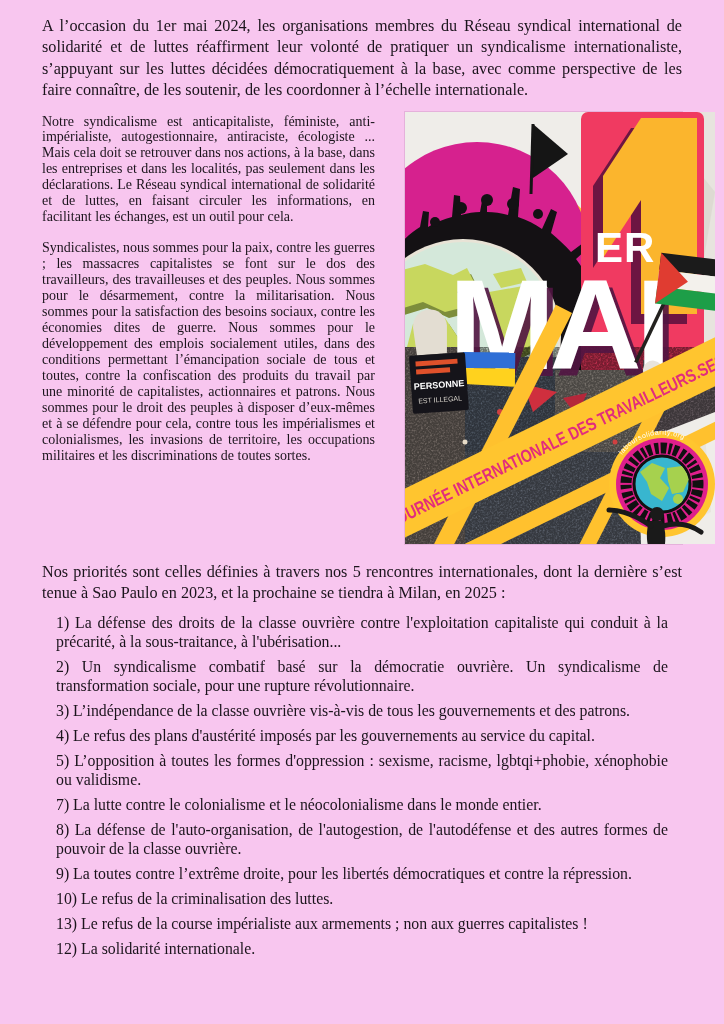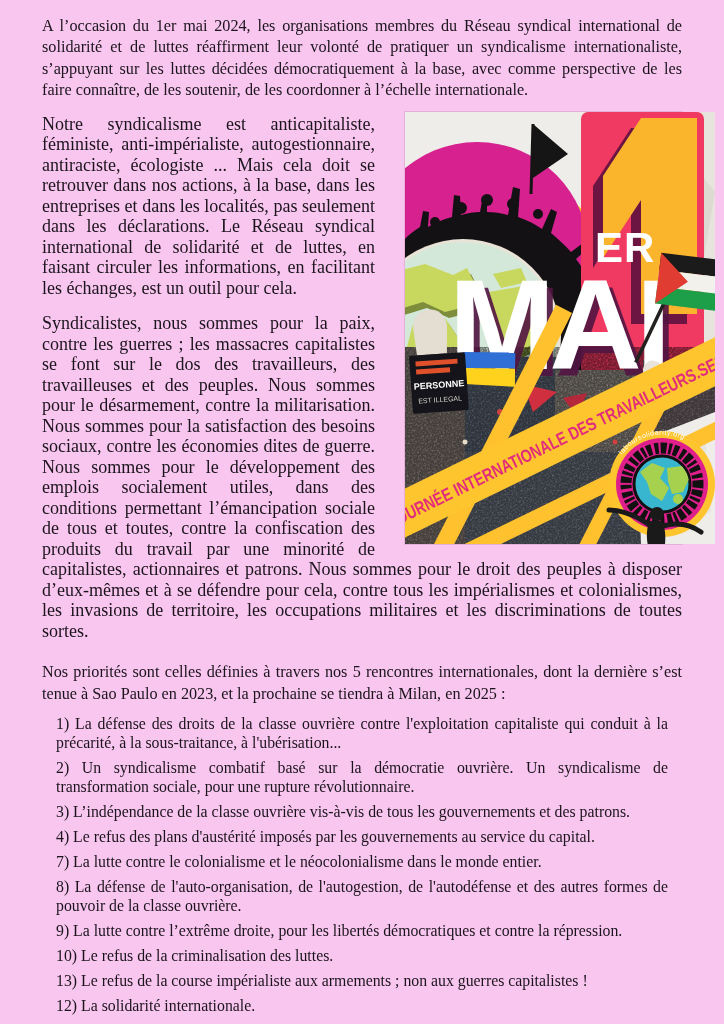--- a/index.html
+++ b/index.html
@@ -8,21 +8,21 @@
     background:#f8c6ef;
     font-family:"Liberation Serif", serif;
     color:#1b141c;
   }
   .page{padding:16px 42px 0 42px}
   .page p{margin:0 0 12px;text-align:justify;font-size:16.2px;line-height:1.32}
   .poster{
     float:right;width:277px;height:432px;margin:-2px 0 12px 30px;
     box-shadow:0 0 0 1px rgba(120,60,110,.15);
   }
-  p.col{font-size:18px;line-height:1.14;margin:0 0 15px}
+  p.col{font-size:14px;line-height:1.14;margin:0 0 15px}
   .clear{clear:both}
   p.lead2{margin:6px 0 10px}
   .list p{font-size:15.8px;line-height:1.2;margin:0 14px 6px}
   .num{white-space:pre}
   svg text{font-family:"Liberation Sans", sans-serif}
 </style>
 </head>
 <body>
 
 <div class="page">
@@ -211,21 +211,22 @@
 
   <div class="clear"></div>
 
   <p class="lead2">Nos priorités sont celles définies à travers nos 5 rencontres internationales, dont la dernière s’est tenue à Sao Paulo en 2023, et la prochaine se tiendra à Milan, en 2025 :</p>
 
   <div class="list">
     <p><span class="num">1) </span><span>La défense des droits de la classe ouvrière contre l'exploitation capitaliste qui conduit à la précarité, à la sous-traitance, à l'ubérisation...</span></p>
     <p><span class="num">2) </span><span>Un syndicalisme combatif basé sur la démocratie ouvrière. Un syndicalisme de transformation sociale, pour une rupture révolutionnaire.</span></p>
     <p><span class="num">3) </span><span>L’indépendance de la classe ouvrière vis-à-vis de tous les gouvernements et des patrons.</span></p>
     <p><span class="num">4) </span><span>Le refus des plans d'austérité imposés par les gouvernements au service du capital.</span></p>
+    <p><span class="num">5) </span><span>L’opposition à toutes les formes d'oppression : sexisme, racisme, lgbtqi+phobie, xénophobie ou validisme.</span></p>
     <p><span class="num">7) </span><span>La lutte contre le colonialisme et le néocolonialisme dans le monde entier.</span></p>
     <p><span class="num">8) </span><span>La défense de l'auto-organisation, de l'autogestion, de l'autodéfense et des autres formes de pouvoir de la classe ouvrière.</span></p>
-    <p><span class="num">9) </span><span>La lutte contre l’extrême droite, pour les libertés démocratiques et contre la répression.</span></p>
+    <p><span class="num">9) </span><span>La toutes contre l’extrême droite, pour les libertés démocratiques et contre la répression.</span></p>
     <p><span class="num">10) </span><span>Le refus de la criminalisation des luttes.</span></p>
     <p><span class="num">13) </span><span>Le refus de la course impérialiste aux armements ; non aux guerres capitalistes !</span></p>
     <p><span class="num">12) </span><span>La solidarité internationale.</span></p>
   </div>
 
 </div>
 
 </body></html>

